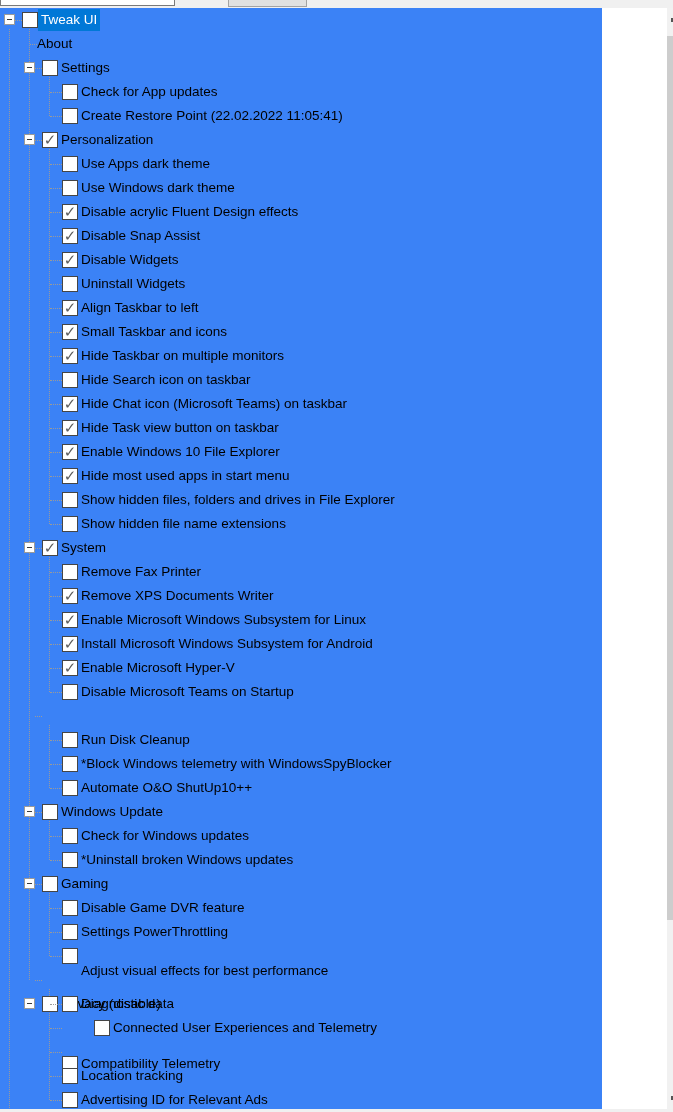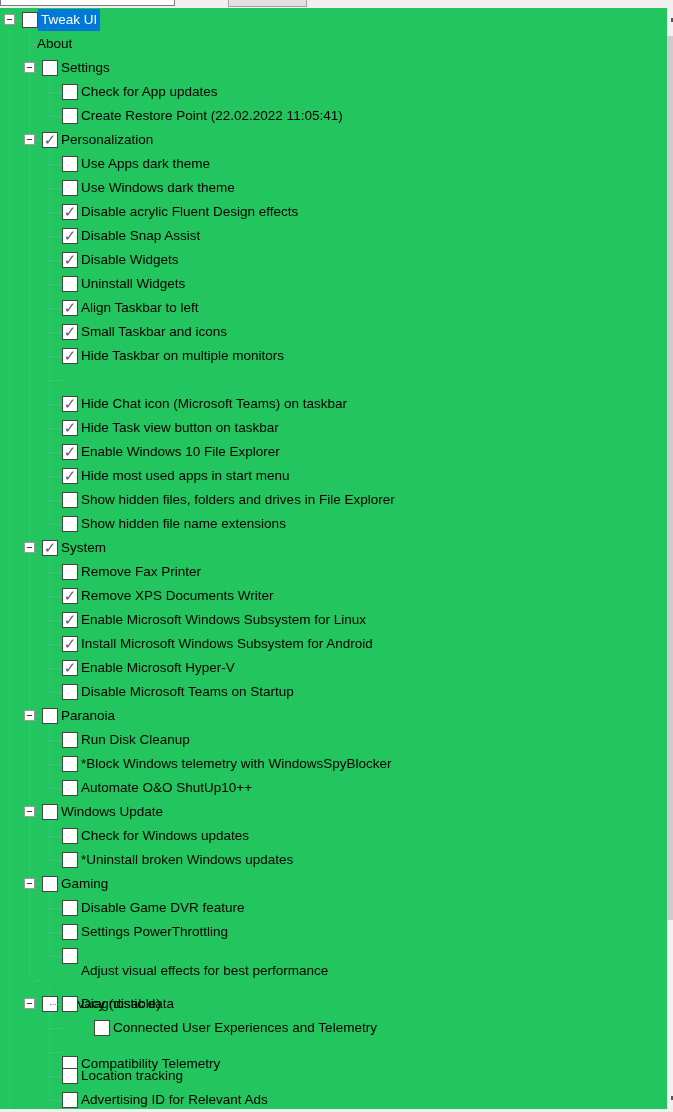--- a/index.html
+++ b/index.html
@@ -10,21 +10,21 @@
     font-size:13.5px;color:#000;
     -webkit-font-smoothing:antialiased;
   }
   
   .topbar{position:absolute;left:0;top:0;width:673px;height:8px;background:#f0f0f0;z-index:5;}
   .top-combo{position:absolute;left:0;top:0;width:175px;height:6px;background:#ffffff;
     border:1px solid #7a7a7a;border-top:none;box-sizing:border-box;}
   .top-btn{position:absolute;left:228px;top:0;width:79px;height:7px;background:#e1e1e1;
     border:1px solid #a3a3a3;border-top:none;box-sizing:border-box;}
   
-  .tree{position:absolute;left:0;top:0;width:673px;height:1112px;background:#22c55e;}
+  .tree{position:absolute;left:0;top:0;width:602px;height:1112px;background:#3b82f6;}
   .row{position:absolute;left:0;width:667px;height:24px;line-height:24px;white-space:nowrap;}
   .label{position:absolute;top:1px;height:22px;line-height:22px;padding:0 3px;display:inline-block;}
   .label.sel{color:#fff;}
   .cb{position:absolute;top:4px;width:16px;height:16px;background:#fff;
     border:1px solid #454545;box-sizing:border-box;text-align:center;}
   .cb .mark{position:absolute;left:0;top:-1px;width:14px;height:14px;
     font-size:15px;line-height:15px;color:#5c5c5c;font-weight:400;}
   .exp{position:absolute;top:6px;width:11px;height:11px;background:#fff;
     border:1px solid #9a9a9a;box-sizing:border-box;}
   .exp .minus{position:absolute;left:2px;top:4px;width:5px;height:1px;background:#3a3a3a;}
@@ -140,20 +140,24 @@
       <span class="label" style="left: 78px;">Small Taskbar and icons</span>
     </div>
     <div class="hline" style="left: 50px; top: 356px; width: 12px; border-top-color: rgb(154, 154, 154);"></div>
     <div class="row" style="top: 344px;">
       <div class="cb" style="left: 62px;">
         <span class="mark">✓</span>
       </div>
       <span class="label" style="left: 78px;">Hide Taskbar on multiple monitors</span>
     </div>
     <div class="hline" style="left: 50px; top: 380px; width: 12px; border-top-color: rgb(154, 154, 154);"></div>
+    <div class="row" style="top: 368px;">
+      <div class="cb" style="left: 62px;"></div>
+      <span class="label" style="left: 78px;">Hide Search icon on taskbar</span>
+    </div>
     <div class="hline" style="left: 50px; top: 404px; width: 12px; border-top-color: rgb(154, 154, 154);"></div>
     <div class="row" style="top: 392px;">
       <div class="cb" style="left: 62px;">
         <span class="mark">✓</span>
       </div>
       <span class="label" style="left: 78px;">Hide Chat icon (Microsoft Teams) on taskbar</span>
     </div>
     <div class="hline" style="left: 50px; top: 428px; width: 12px; border-top-color: rgb(154, 154, 154);"></div>
     <div class="row" style="top: 416px;">
       <div class="cb" style="left: 62px;">
@@ -227,27 +231,20 @@
         <span class="mark">✓</span>
       </div>
       <span class="label" style="left: 78px;">Enable Microsoft Hyper-V</span>
     </div>
     <div class="hline" style="left: 50px; top: 692px; width: 12px; border-top-color: rgb(154, 154, 154);"></div>
     <div class="row" style="top: 680px;">
       <div class="cb" style="left: 62px;"></div>
       <span class="label" style="left: 78px;">Disable Microsoft Teams on Startup</span>
     </div>
     <div class="hline" style="left: 35px; top: 716px; width: 7px; border-top-color: rgb(154, 154, 154);"></div>
-    <div class="row" style="top: 704px;">
-      <div class="exp" style="left: 24px;">
-        <div class="minus"></div>
-      </div>
-      <div class="cb" style="left: 42px;"></div>
-      <span class="label" style="left: 58px;">Paranoia</span>
-    </div>
     <div class="hline" style="left: 50px; top: 740px; width: 12px; border-top-color: rgb(154, 154, 154);"></div>
     <div class="row" style="top: 728px;">
       <div class="cb" style="left: 62px;"></div>
       <span class="label" style="left: 78px;">Run Disk Cleanup</span>
     </div>
     <div class="hline" style="left: 50px; top: 764px; width: 12px; border-top-color: rgb(154, 154, 154);"></div>
     <div class="row" style="top: 752px;">
       <div class="cb" style="left: 62px;"></div>
       <span class="label" style="left: 78px;">*Block Windows telemetry with WindowsSpyBlocker</span>
     </div>

